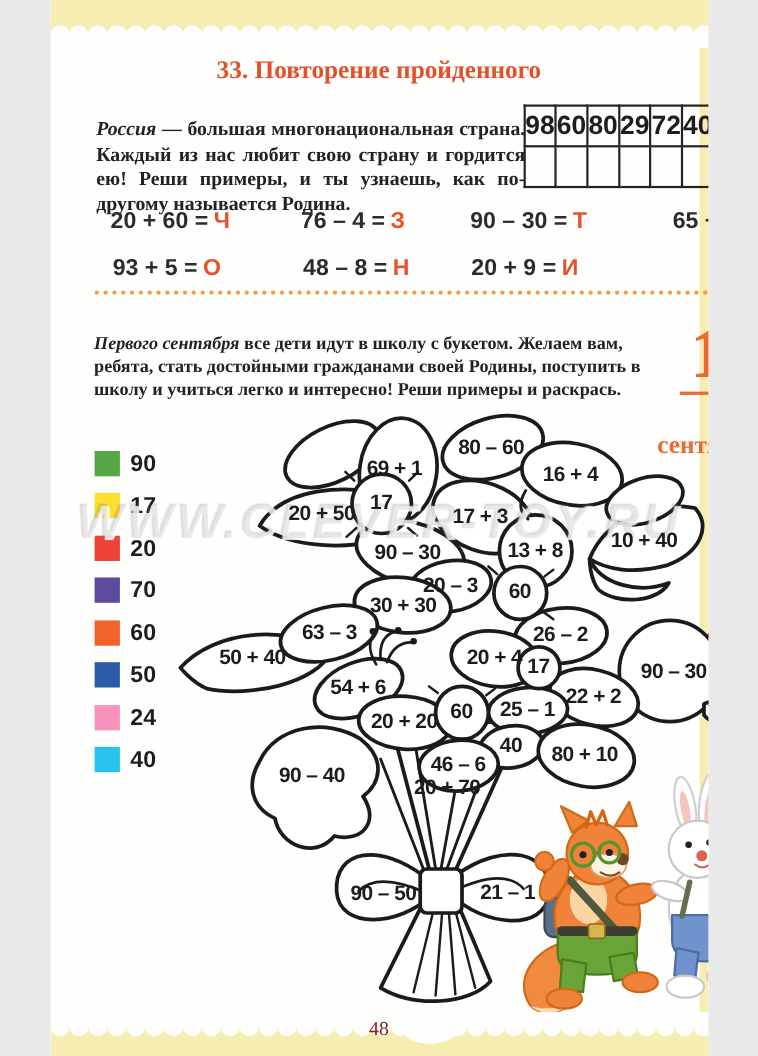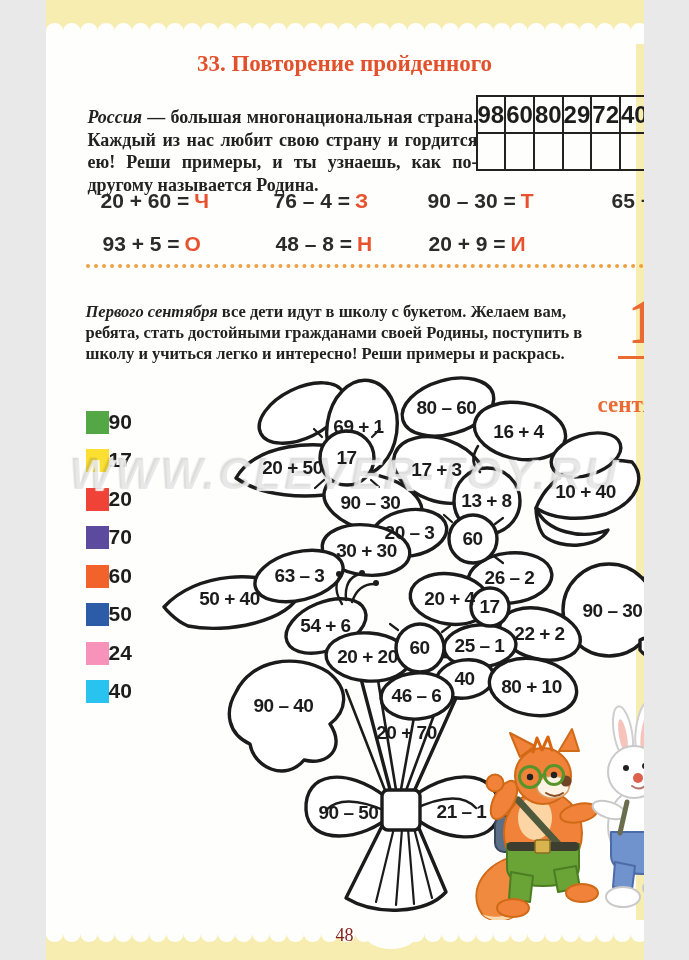--- a/index.html
+++ b/index.html
@@ -22,21 +22,21 @@
         color:#2b2b2b; white-space:nowrap; z-index:4; }
   .eq-a { color:#e8512e; margin-left:5px; }
   .divider { position:absolute; left:40px; top:264px; width:614px; border-top:4px dotted #f0a042; z-index:4; }
   .second { position:absolute; left:40px; top:284px; width:522px; font-size:16.5px; line-height:1.3;
             font-weight:bold; z-index:4; }
   .date-day { position:absolute; left:553px; top:290px; width:90px; text-align:center; font-size:64px;
               font-weight:bold; color:#ea6a32; line-height:1; z-index:4; }
   .date-rule { position:absolute; left:572px; top:356px; width:52px; border-top:3px solid #ea6a32; z-index:4; }
   .date-month { position:absolute; left:528px; top:361px; width:142px; text-align:center; font-size:23px;
                 font-weight:bold; color:#ea6a32; z-index:4;margin-top:31px; }
-  .legend-item { position:absolute; left:40px; display:flex; align-items:flex-end; gap:0; z-index:4; }
+  .legend-item { position:absolute; left:40px; display:flex; align-items:flex-start; gap:10px; z-index:4; }
   .swatch { width:23px; height:23px; display:inline-block; }
   .legend-val { font-family:"Liberation Sans", sans-serif; font-weight:bold; font-size:21px; color:#1d1d1d; }
   .watermark { position:absolute; left:0; top:448px; width:100%; text-align:center;
                font-family:"Liberation Sans", sans-serif; font-weight:bold; font-size:45px; letter-spacing:3px;
                color:rgba(125,125,125,0.17); text-shadow:2px 2px 1px rgba(255,255,255,0.9), -1px -1px 1px rgba(0,0,0,0.05);
                white-space:nowrap; z-index:5; pointer-events:none;font-style:italic; }
   .bouquet { position:absolute; left:0; top:0; z-index:2; }
   .prob { position:absolute; transform:translate(-50%,-50%); font-family:"Liberation Sans", sans-serif;
           font-weight:bold; font-size:19px; letter-spacing:-0.5px; color:#1c1c1c; white-space:nowrap; z-index:6;
           cursor:pointer; }
@@ -298,18 +298,18 @@
   <span class="prob" style="left:567px;top:611px">90 – 30</span>
   <span class="prob" style="left:280px;top:626px">54 + 6</span>
   <span class="prob" style="left:494px;top:634px">22 + 2</span>
   <span class="prob" style="left:434px;top:646px">25 – 1</span>
   <span class="prob" style="left:374px;top:648px">60</span>
   <span class="prob" style="left:322px;top:657px">20 + 20</span>
   <span class="prob" style="left:419px;top:679px">40</span>
   <span class="prob" style="left:486px;top:687px">80 + 10</span>
   <span class="prob" style="left:371px;top:696px">46 – 6</span>
   <span class="prob" style="left:238px;top:706px">90 – 40</span>
-  <span class="prob" style="left:361px;top:733px">20 + 70</span>
+  <span class="prob" style="left:361px;top:717px">20 + 70</span>
   <span class="prob" style="left:303px;top:813px">90 – 50</span>
   <span class="prob" style="left:416px;top:812px">21 – 1</span>
 
   <div class="page-num">48</div>
 </div>
 
 </body></html>

